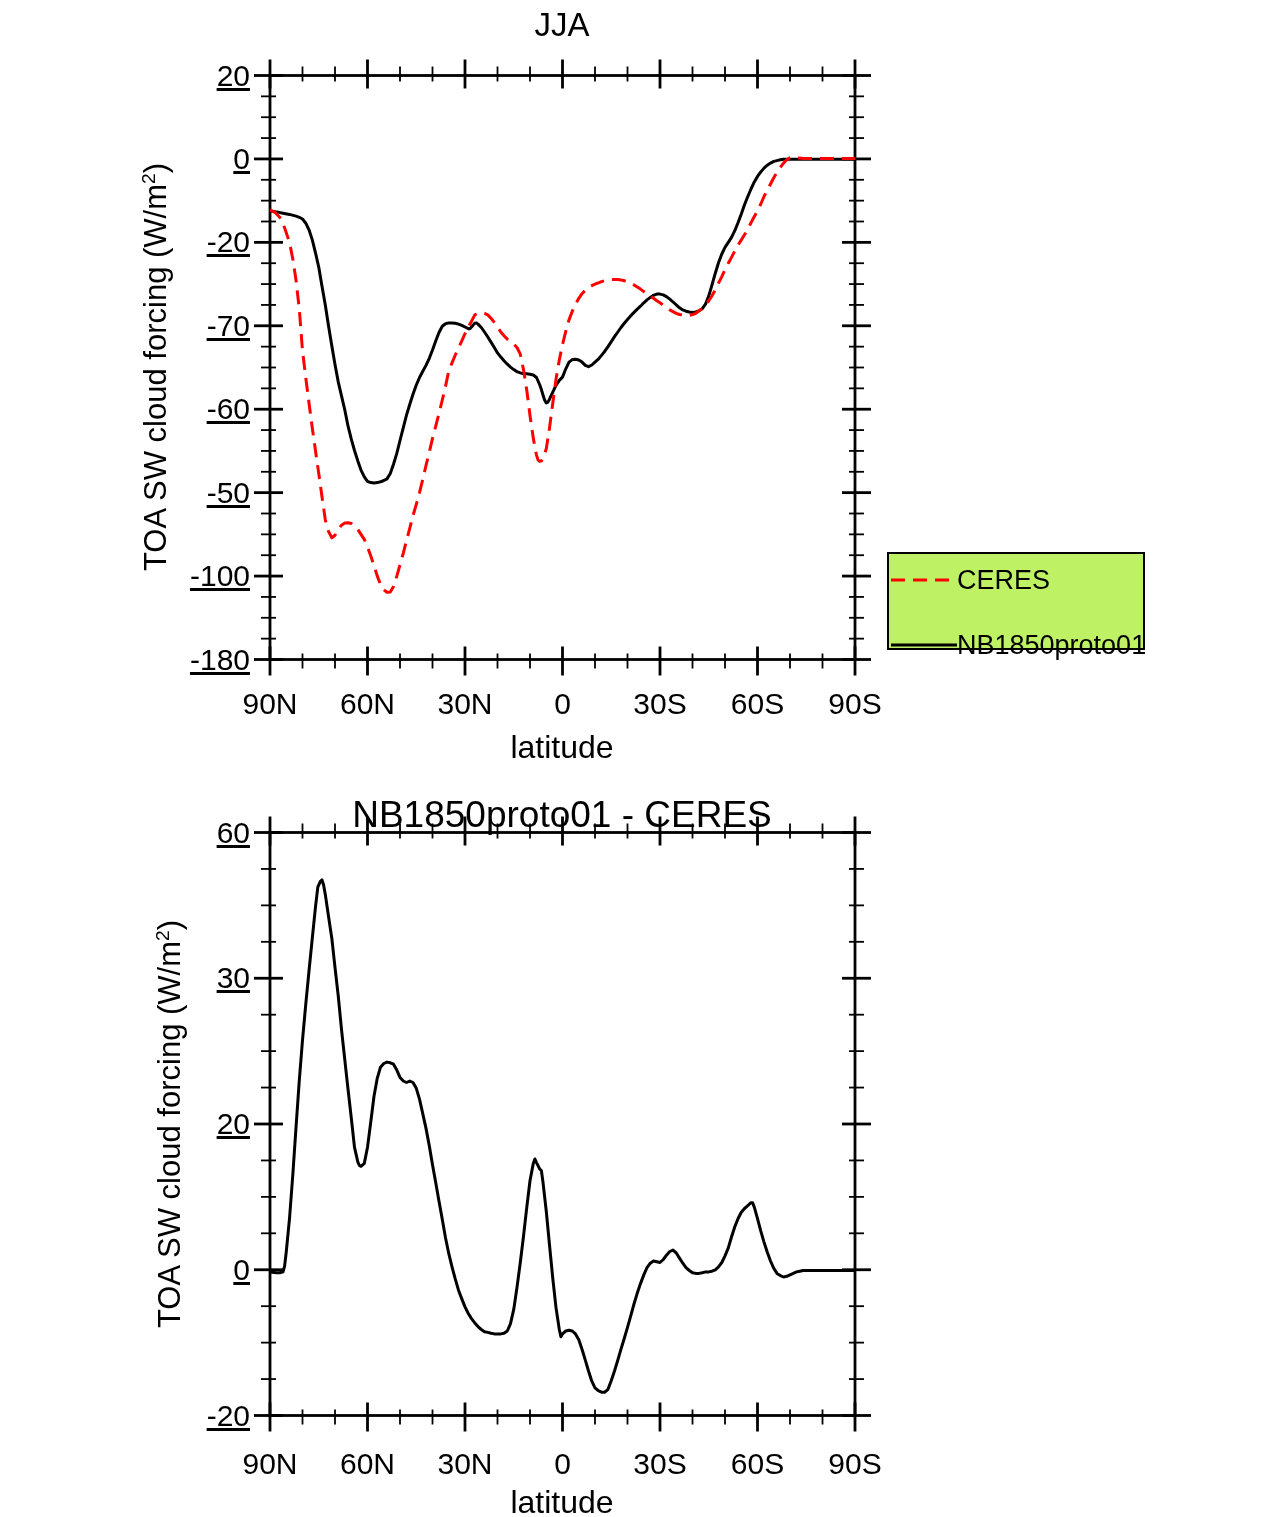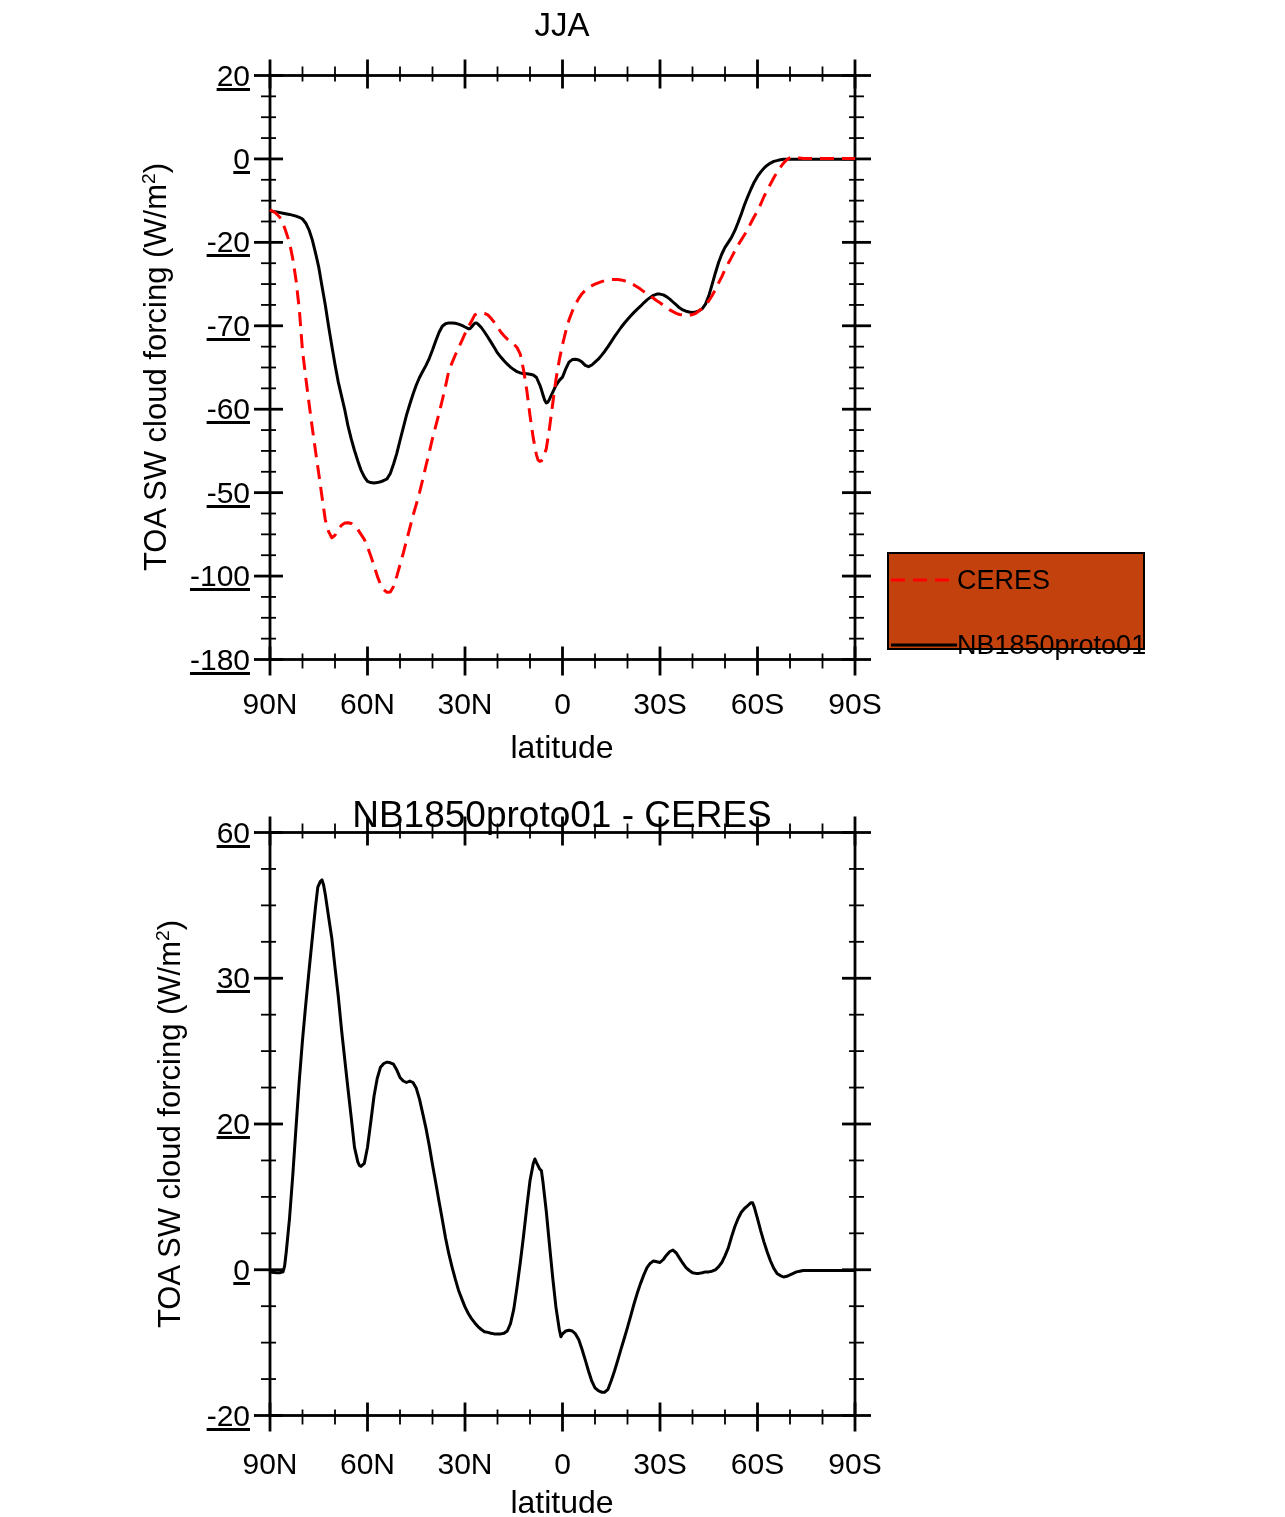--- a/index.html
+++ b/index.html
@@ -18,21 +18,21 @@
   .y-axis-title{position:absolute;white-space:nowrap;font-size:31px;
     transform:translate(-50%,-50%) rotate(-90deg);}
   #ytitle-top{left:156px;top:367px;}
   #ytitle-bottom{left:170px;top:1124px;}
   .y-axis-title sup{font-size:0.62em;}
   .tick-label{position:absolute;font-size:30px;line-height:34px;white-space:nowrap;}
   .x-tick-label{transform:translateX(-50%);}
   .y-tick-label{text-align:right;width:150px;transform:translateY(-50%);text-decoration:underline;}
   #legend{
     position:absolute;left:887px;top:552px;width:258px;height:98px;
-    border:2px solid #000;box-sizing:border-box;background:#c2410c;
+    border:2px solid #000;box-sizing:border-box;background:#bef264;
   }
   .legend-row{position:absolute;left:2px;display:flex;align-items:center;height:40px;}
   .legend-row-0{top:6px;}
   .legend-row-1{top:51px;margin-top:20px;}
   .legend-sample{width:66px;height:8px;flex:0 0 66px;}
   .legend-label{font-size:27px;white-space:nowrap;}
 </style>
 </head>
 <body>
 

